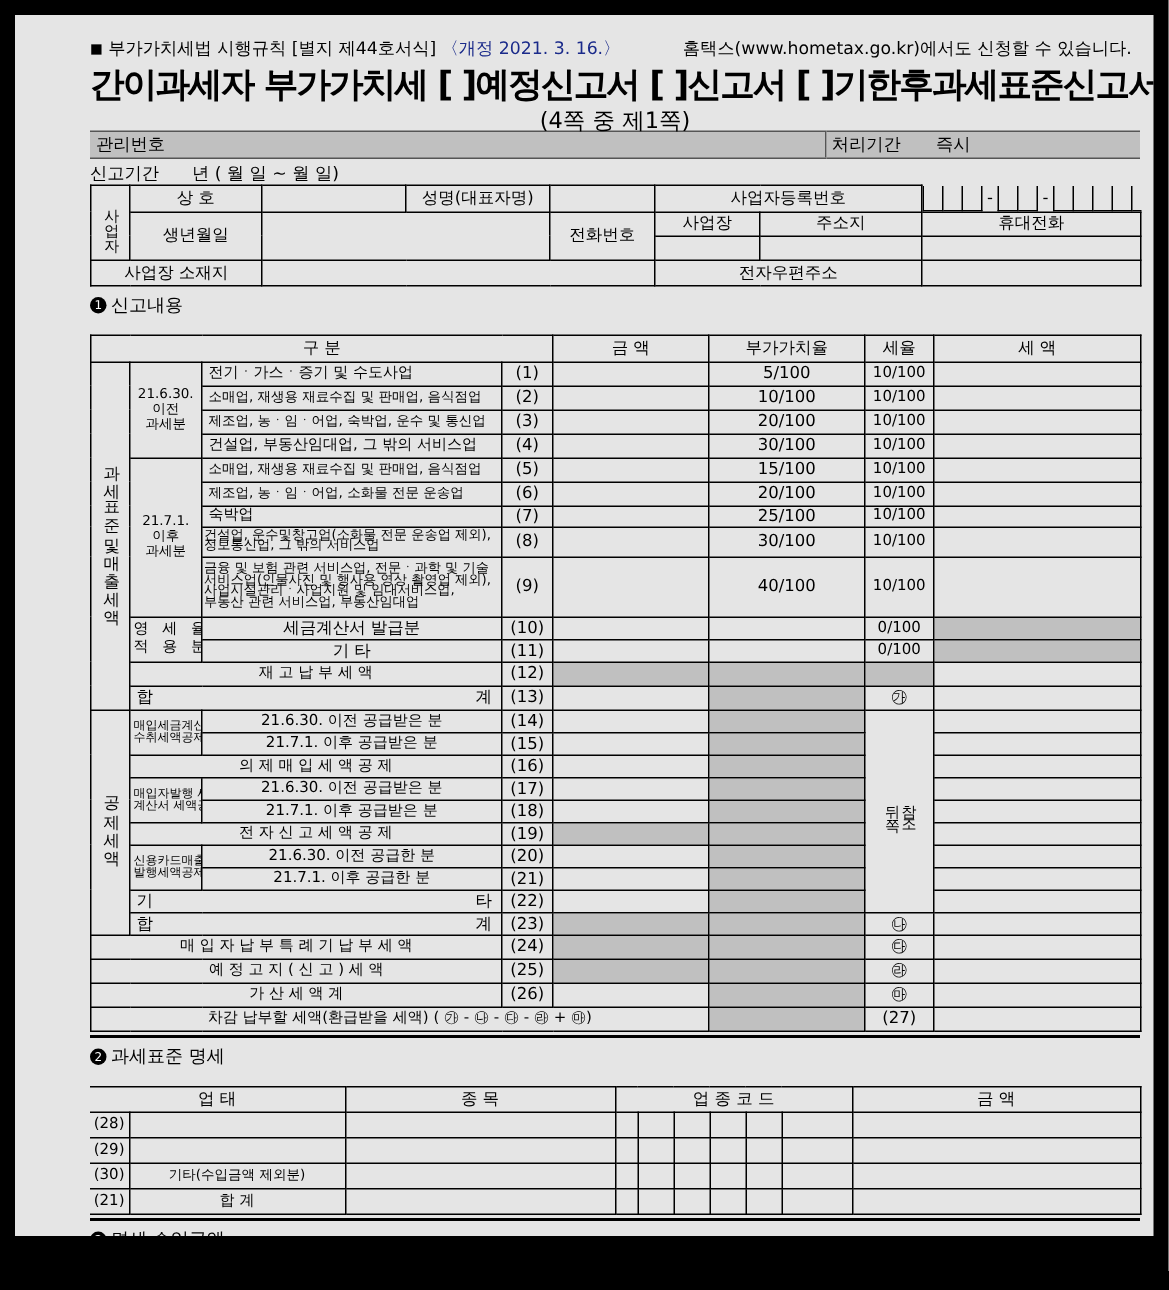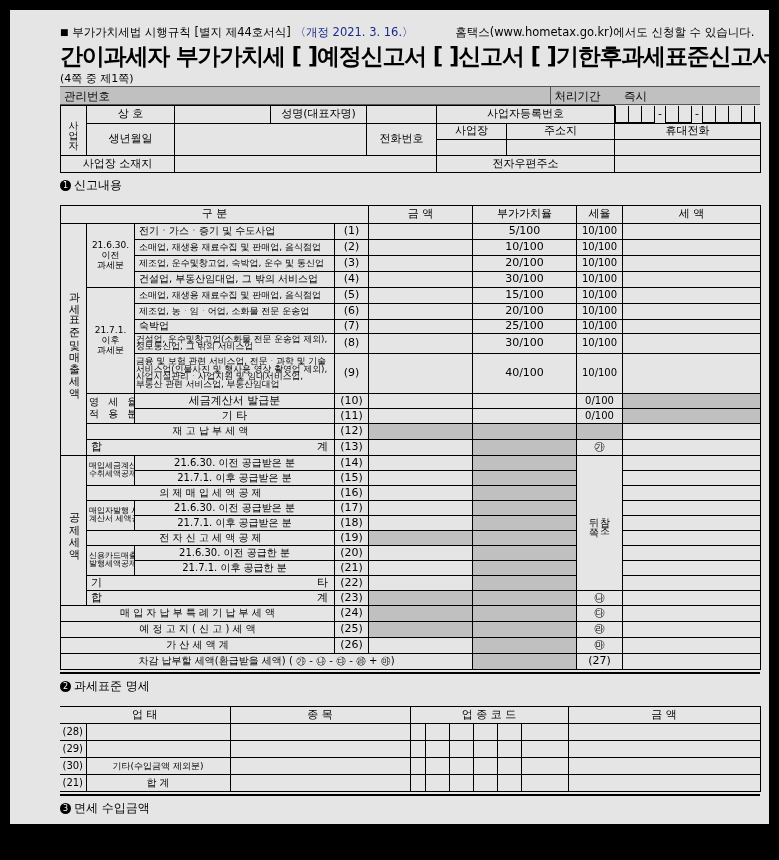--- a/index.html
+++ b/index.html
@@ -25,21 +25,21 @@
   }
   .lawline .sq{font-size:9px;vertical-align:1px;}
   .lawline .rev{color:#1a2a8a;}
   .lawline .hometax{margin-left:38px;}
 
   .bigtitle{
     font-size:23px;font-weight:bold;letter-spacing:-1.2px;
     white-space:nowrap;line-height:30px;margin-top:2px;
     font-family:"DejaVu Sans","Liberation Sans",sans-serif;
   }
-  .pageno{font-size:11px;text-align:left;line-height:14px;margin-top:1px;}
+  .pageno{font-size:15px;text-align:center;line-height:14px;margin-top:1px;}
 
   
   table{border-collapse:collapse;table-layout:fixed;width:700px;}
   td{
     border:1px solid #000;
     font-size:11px;line-height:12px;
     padding:0 2px;
     text-align:center;
     vertical-align:middle;
     overflow:hidden;
@@ -119,20 +119,25 @@
         </colgroup>
     <tbody>
           <tr>
       <td class="b lt">관리번호</td>
       <td class="b sep lt">처리기간</td>
       <td class="b lt">즉시</td>
     </tr>
   </tbody>
       </table>
 
+  <div class="period">
+    <span>신고기간</span>
+    &nbsp;&nbsp;&nbsp;&nbsp;
+    <span>년 (   월   일 ~    월   일)</span>
+  </div>
 
   <table>
     <colgroup>
       <col style="width:26px">
           <col style="width:88px">
           <col style="width:96px">
       <col style="width:96px">
           <col style="width:70px">
       <col style="width:70px">
           <col style="width:108px">
@@ -250,21 +255,21 @@
     <tr style="height:16px">
       <td class="lt xs">소매업, 재생용 재료수집 및 판매업, 음식점업</td>
       <td>(2)</td>
       <td></td>
       <td>10/100</td>
       <td class="sm">10/100</td>
       <td></td>
     </tr>
 
     <tr style="height:16px">
-      <td class="lt xs">제조업, 운수및창고업, 숙박업, 운수 및 통신업</td>
+      <td class="lt xs">제조업, 농ㆍ임ㆍ어업, 숙박업, 운수 및 통신업</td>
       <td>(3)</td>
       <td></td>
       <td>20/100</td>
       <td class="sm">10/100</td>
       <td></td>
     </tr>
 
     <tr style="height:16px">
       <td class="lt sm">건설업, 부동산임대업, 그 밖의 서비스업</td>
       <td>(4)</td>

